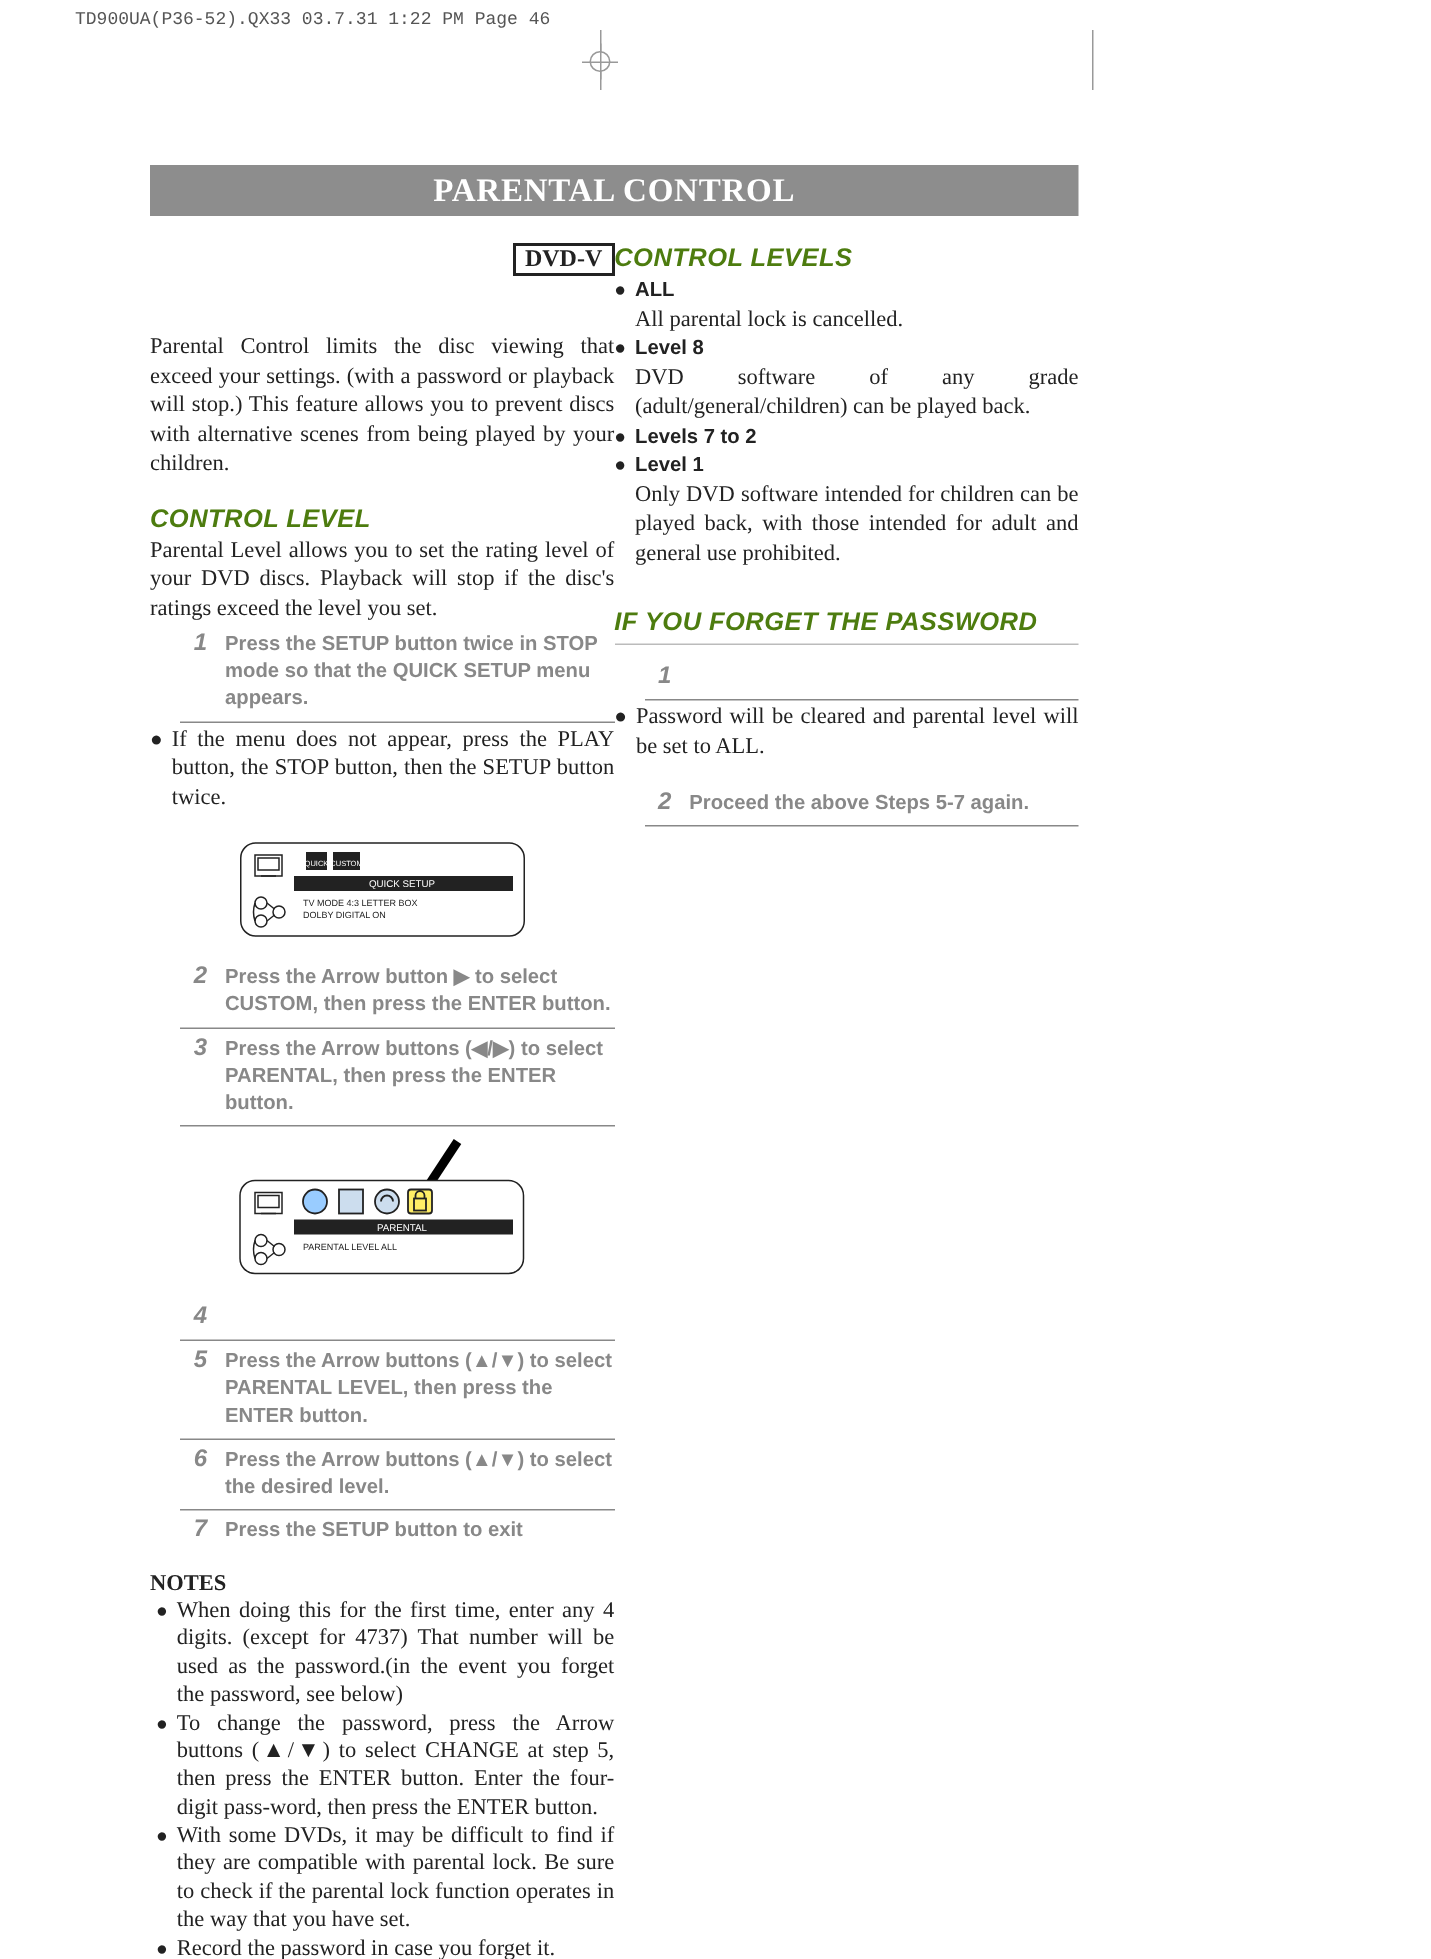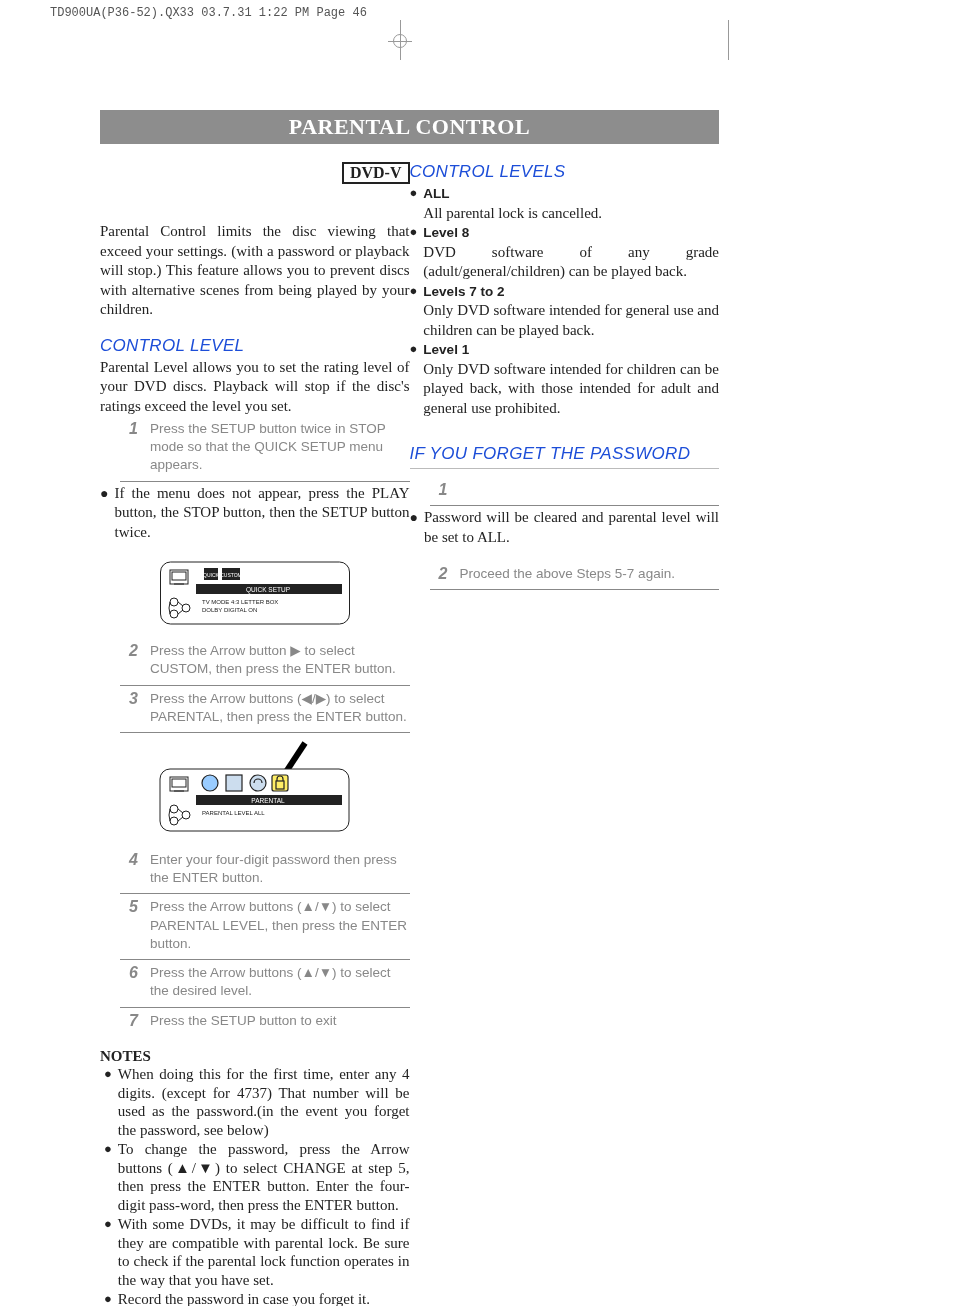--- a/index.html
+++ b/index.html
@@ -87,22 +87,22 @@
   .intro {
     font-size: 15px;
     line-height: 1.3;
     text-align: justify;
     clear: right;
     padding-top: 32px;
   }
   .h2i {
     font-family: Arial, sans-serif;
     font-style: italic;
-    font-weight: normal;
-    color: #1d4ed8;
+    font-weight: bold;
+    color: #4d7c0f;
     font-size: 17px;
     margin: 16px 0 2px 0;
     letter-spacing: 0.3px;
   }
   .body {
     font-size: 15px;
     line-height: 1.3;
     text-align: justify;
   }
   .step {
@@ -118,21 +118,21 @@
     font-style: italic;
     font-weight: bold;
     color: #888;
     font-size: 16px;
     width: 18px;
     text-align: right;
     flex-shrink: 0;
   }
   .step-text {
     font-family: Arial, sans-serif;
-    font-weight: normal;
+    font-weight: bold;
     color: #888;
     font-size: 13.5px;
     line-height: 1.35;
   }
   .sub-note {
     display: flex;
     gap: 6px;
     font-size: 15px;
     line-height: 1.3;
     margin-left: 0;
@@ -288,21 +288,20 @@
           <rect x="126" y="40" width="8" height="8" fill="none" stroke="#222"></rect>
           <path d="M127 40 v-2 a3 3 0 0 1 6 0 v2" stroke="#222"></path>
         </g>
         <rect x="46" y="54" width="146" height="10" fill="#222"></rect>
         <text x="118" y="61.5" font-family="Arial" font-size="6.5" fill="#fff" text-anchor="middle">PARENTAL</text>
         <text x="52" y="74" font-family="Arial" font-size="6" fill="#222">PARENTAL LEVEL    ALL</text>
       </svg>
 
       <div class="step">
         <div class="step-num">4</div>
-        <div class="step-text">Enter your four-digit password then press the ENTER button.</div>
       </div>
       <div class="step">
         <div class="step-num">5</div>
         <div class="step-text">Press the Arrow buttons (▲/▼) to select PARENTAL LEVEL, then press the ENTER button.</div>
       </div>
       <div class="step">
         <div class="step-num">6</div>
         <div class="step-text">Press the Arrow buttons (▲/▼) to select the desired level.</div>
       </div>
       <div class="step" style="border-bottom:none">
@@ -345,21 +344,20 @@
         <span class="dot">●</span>
         <span class="txt">
           <span class="bl-head">Level 8</span><br>
           <span>DVD software of any grade (adult/general/children) can be played back.</span>
         </span>
       </div>
       <div class="bl">
         <span class="dot">●</span>
         <span class="txt">
           <span class="bl-head">Levels 7 to 2</span><br>
-          <span>Only DVD software intended for general use and children can be played back.</span>
         </span>
       </div>
       <div class="bl">
         <span class="dot">●</span>
         <span class="txt">
           <span class="bl-head">Level 1</span><br>
           <span>Only DVD software intended for children can be played back, with those intended for adult and general use prohibited.</span>
         </span>
       </div>
 

